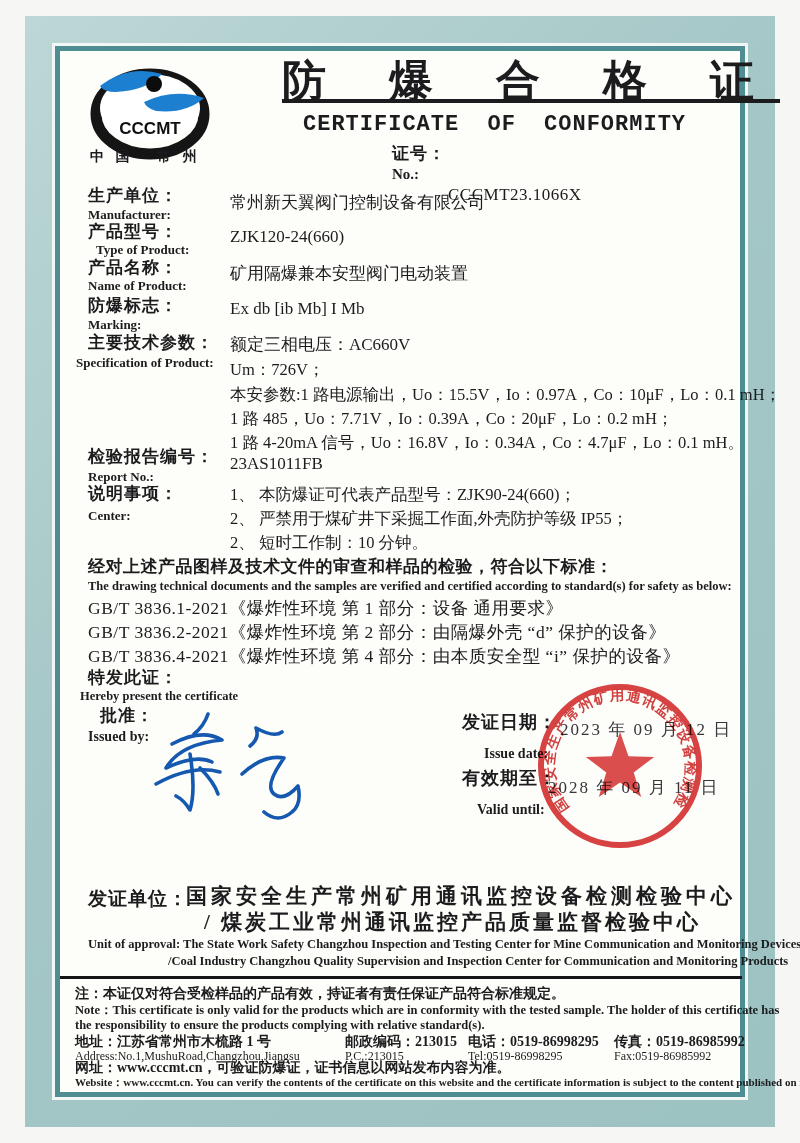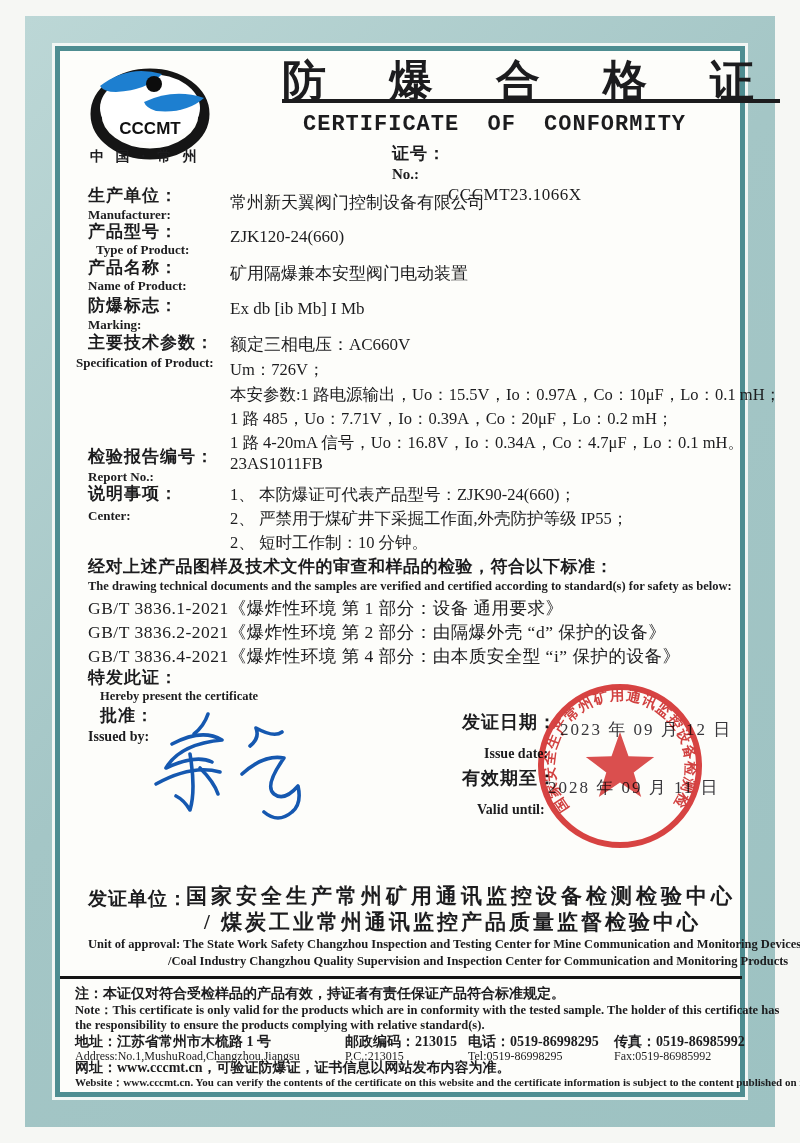--- a/index.html
+++ b/index.html
@@ -97,21 +97,21 @@
 <div class="abs spec-line nowrap" style="left:230px;top:484px;">1、 本防爆证可代表产品型号：ZJK90-24(660)；</div>
 <div class="abs spec-line nowrap" style="left:230px;top:508px;">2、 严禁用于煤矿井下采掘工作面,外壳防护等级 IP55；</div>
 <div class="abs spec-line nowrap" style="left:230px;top:532px;">2、 短时工作制：10 分钟。</div>
 
 <div class="abs cn-label nowrap" style="left:88px;top:555px;letter-spacing:.5px;">经对上述产品图样及技术文件的审查和样品的检验，符合以下标准：</div>
 <div class="abs small-en nowrap" style="left:88px;top:579px;">The drawing technical documents and the samples are verified and certified according to standard(s) for safety as below:</div>
 <div class="abs gb-line nowrap" style="left:88px;top:596px;">GB/T 3836.1-2021《爆炸性环境 第 1 部分：设备 通用要求》</div>
 <div class="abs gb-line nowrap" style="left:88px;top:620px;">GB/T 3836.2-2021《爆炸性环境 第 2 部分：由隔爆外壳 “d” 保护的设备》</div>
 <div class="abs gb-line nowrap" style="left:88px;top:644px;">GB/T 3836.4-2021《爆炸性环境 第 4 部分：由本质安全型 “i” 保护的设备》</div>
 <div class="abs cn-label" style="left:88px;top:666px;">特发此证：</div>
-<div class="abs small-en" style="left:100px;top:689px;">Hereby present the certificate</div>
+<div class="abs small-en" style="left:80px;top:689px;">Hereby present the certificate</div>
 
 <div class="abs cn-label" style="left:88px;top:704px;margin-left:12px;">批准：</div>
 <div class="abs en-label" style="left:88px;top:729px;font-size:14px;">Issued by:</div>
 <div class="abs" style="left:138px;top:702px;width:180px;height:120px;">
   <svg width="180" height="120" viewBox="0 0 180 120">
     <g fill="none" stroke="#1558b0" stroke-width="3.6" stroke-linecap="round" stroke-linejoin="round">
       <path d="M 70,12 q -4,12 -14,20"></path>
       <path d="M 34,42 q 30,-16 50,-4 q -42,4 -56,28 q 30,-14 46,-6"></path>
       <path d="M 18,82 q 36,-20 64,-12"></path>
       <path d="M 52,52 q 6,36 0,56 q -6,-10 -14,-14"></path>

